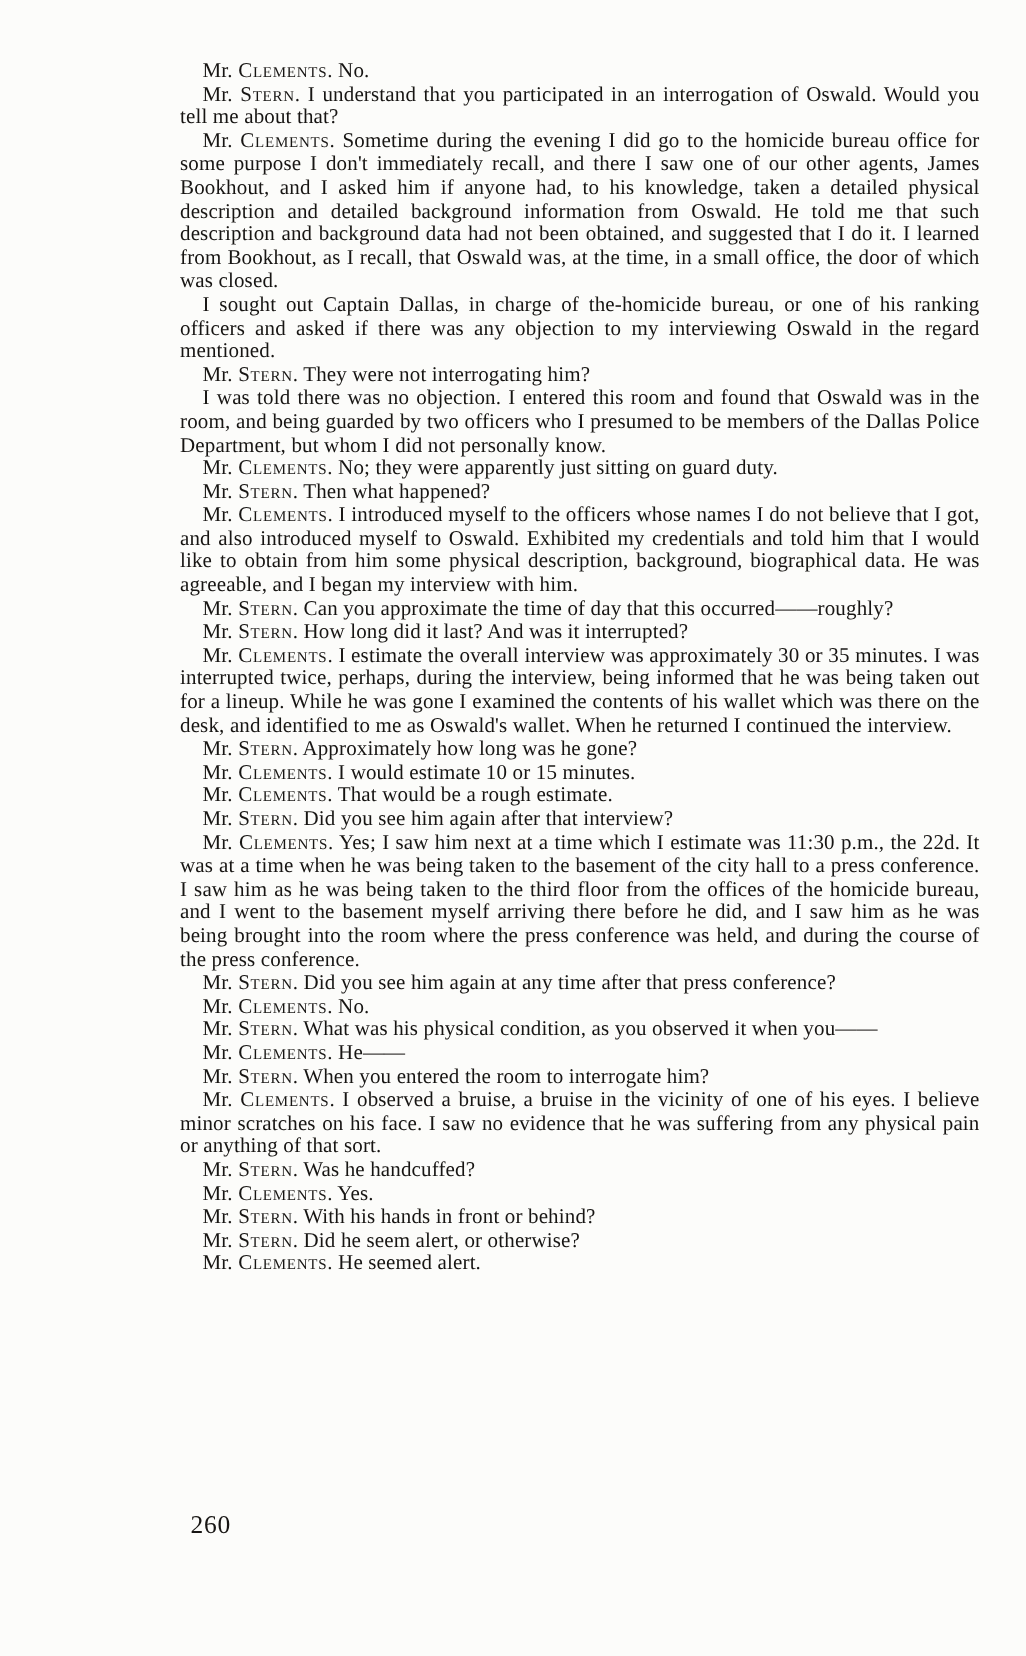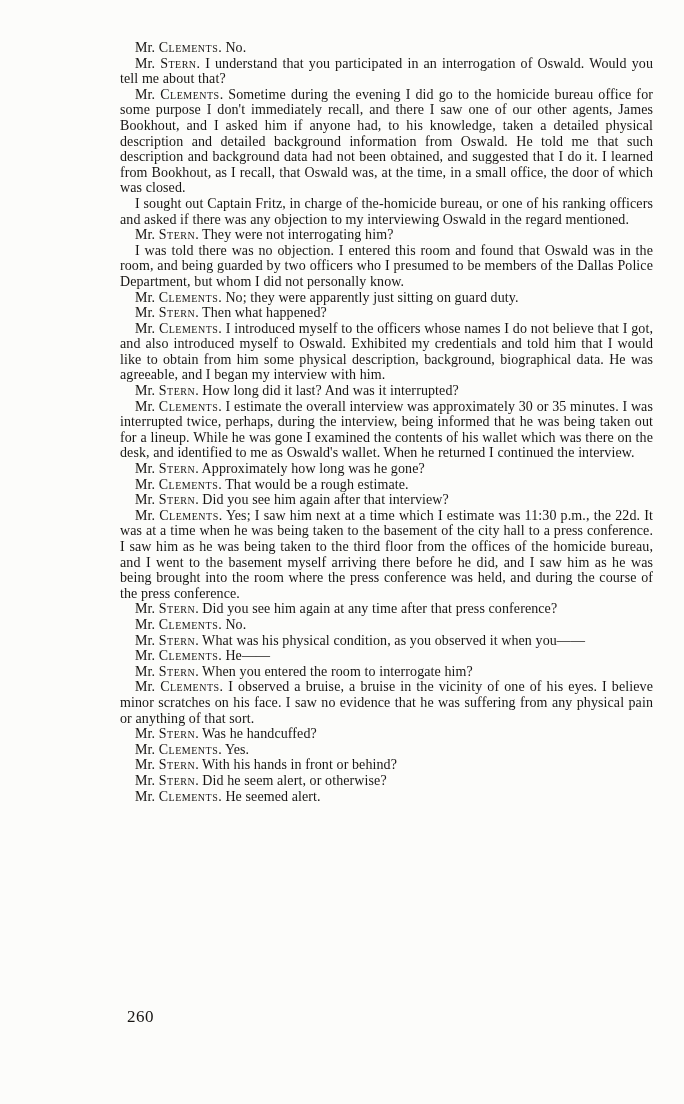--- a/index.html
+++ b/index.html
@@ -47,29 +47,31 @@
   }
 </style>
 </head>
 <body>
 
 <main class="page">
   <div class="transcript">
       <p class="para">Mr. <span class="speaker">Clements</span>. No.</p>
       <p class="para">Mr. <span class="speaker">Stern</span>. I understand that you participated in an interrogation of Oswald. Would you tell me about that?</p>
       <p class="para">Mr. <span class="speaker">Clements</span>. Sometime during the evening I did go to the homicide bureau office for some purpose I don't immediately recall, and there I saw one of our other agents, James Bookhout, and I asked him if anyone had, to his knowledge, taken a detailed physical description and detailed background information from Oswald. He told me that such description and background data had not been obtained, and suggested that I do it. I learned from Bookhout, as I recall, that Oswald was, at the time, in a small office, the door of which was closed.</p>
-      <p class="para">I sought out Captain Fritz, in charge of the-homicide bureau, or one of his ranking officers and asked if there was any objection to my interviewing Oswald in the regard mentioned.</p>
+      <p class="para">I sought out Captain Dallas, in charge of the-homicide bureau, or one of his ranking officers and asked if there was any objection to my interviewing Oswald in the regard mentioned.</p>
       <p class="para">Mr. <span class="speaker">Stern</span>. They were not interrogating him?</p>
       <p class="para">I was told there was no objection. I entered this room and found that Oswald was in the room, and being guarded by two officers who I presumed to be members of the Dallas Police Department, but whom I did not personally know.</p>
       <p class="para">Mr. <span class="speaker">Clements</span>. No; they were apparently just sitting on guard duty.</p>
       <p class="para">Mr. <span class="speaker">Stern</span>. Then what happened?</p>
       <p class="para">Mr. <span class="speaker">Clements</span>. I introduced myself to the officers whose names I do not believe that I got, and also introduced myself to Oswald. Exhibited my credentials and told him that I would like to obtain from him some physical description, background, biographical data. He was agreeable, and I began my interview with him.</p>
+      <p class="para">Mr. <span class="speaker">Stern</span>. Can you approximate the time of day that this occurred——roughly?</p>
       <p class="para">Mr. <span class="speaker">Stern</span>. How long did it last? And was it interrupted?</p>
       <p class="para">Mr. <span class="speaker">Clements</span>. I estimate the overall interview was approximately 30 or 35 minutes. I was interrupted twice, perhaps, during the interview, being informed that he was being taken out for a lineup. While he was gone I examined the contents of his wallet which was there on the desk, and identified to me as Oswald's wallet. When he returned I continued the interview.</p>
       <p class="para">Mr. <span class="speaker">Stern</span>. Approximately how long was he gone?</p>
+      <p class="para">Mr. <span class="speaker">Clements</span>. I would estimate 10 or 15 minutes.</p>
       <p class="para">Mr. <span class="speaker">Clements</span>. That would be a rough estimate.</p>
       <p class="para">Mr. <span class="speaker">Stern</span>. Did you see him again after that interview?</p>
       <p class="para">Mr. <span class="speaker">Clements</span>. Yes; I saw him next at a time which I estimate was 11:30 p.m., the 22d. It was at a time when he was being taken to the basement of the city hall to a press conference. I saw him as he was being taken to the third floor from the offices of the homicide bureau, and I went to the basement myself arriving there before he did, and I saw him as he was being brought into the room where the press conference was held, and during the course of the press conference.</p>
       <p class="para">Mr. <span class="speaker">Stern</span>. Did you see him again at any time after that press conference?</p>
       <p class="para">Mr. <span class="speaker">Clements</span>. No.</p>
       <p class="para">Mr. <span class="speaker">Stern</span>. What was his physical condition, as you observed it when you——</p>
       <p class="para">Mr. <span class="speaker">Clements</span>. He——</p>
       <p class="para">Mr. <span class="speaker">Stern</span>. When you entered the room to interrogate him?</p>
       <p class="para">Mr. <span class="speaker">Clements</span>. I observed a bruise, a bruise in the vicinity of one of his eyes. I believe minor scratches on his face. I saw no evidence that he was suffering from any physical pain or anything of that sort.</p>
       <p class="para">Mr. <span class="speaker">Stern</span>. Was he handcuffed?</p>

